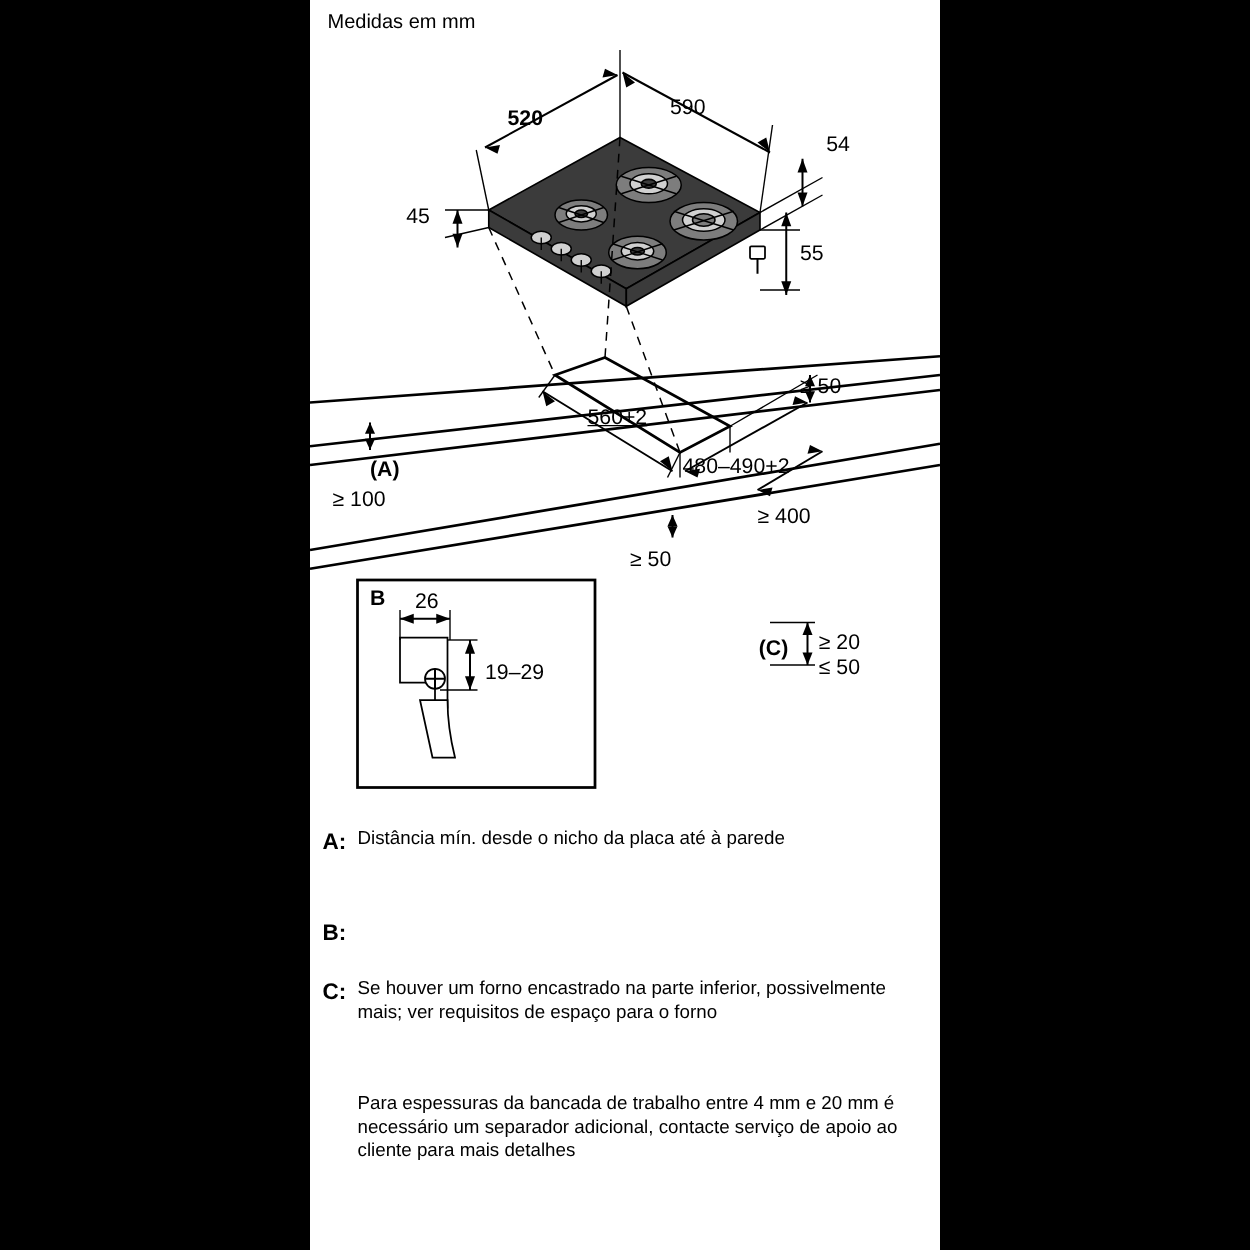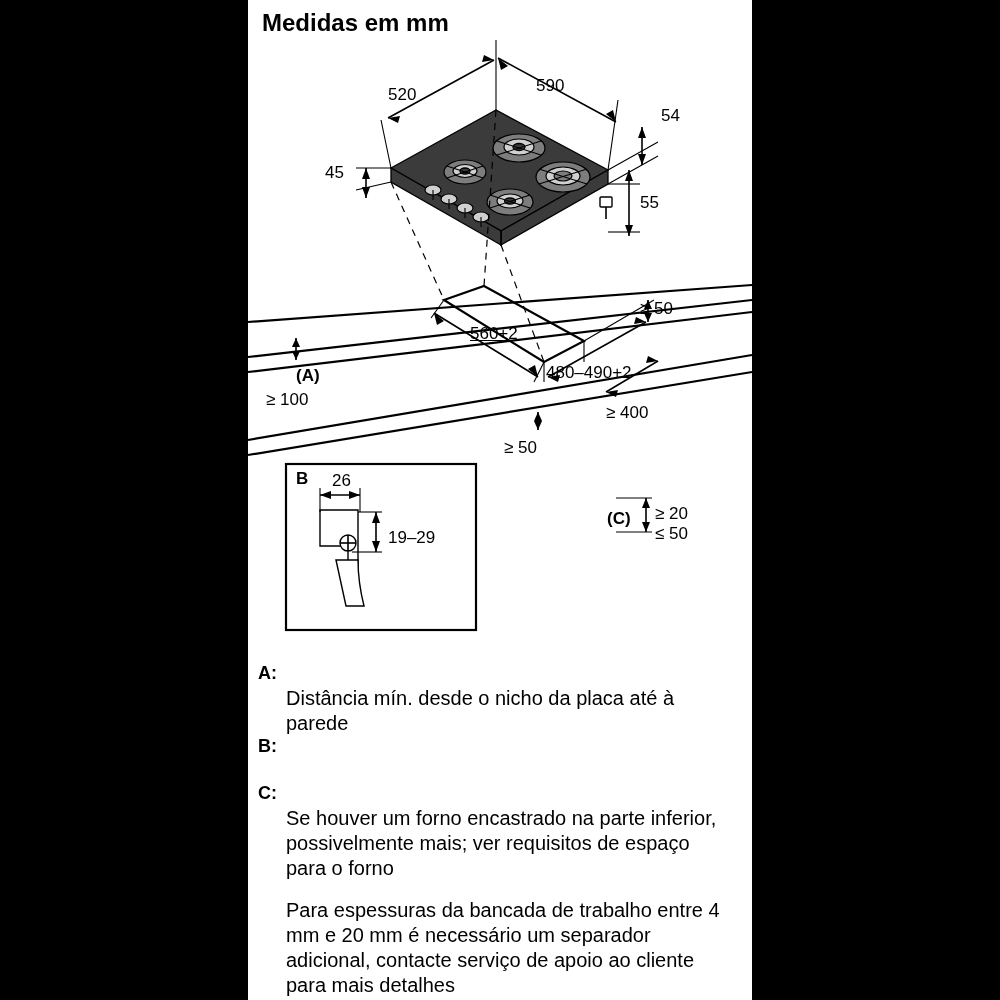--- a/index.html
+++ b/index.html
@@ -27,34 +27,32 @@
     height: 1000px;
     background: #ffffff;
   }
   .txt {
     position: absolute;
     color: #000000;
     white-space: pre;
     line-height: 1.25;
   }
   .title {
-    font-size: 24px;
-    font-weight: bold;
+    font-size: 16px;
   }
   .dim {
     font-size: 17px;
   }
   .dim-b {
     font-size: 17px;
     font-weight: bold;
   }
   .legend {
-    font-size: 20px;
+    font-size: 15px;
     white-space: pre-wrap;
-    margin-top: 24px;
   }
   .legend-key {
     font-size: 18px;
     font-weight: bold;
   }
   svg.layer {
     position: absolute;
     left: 0;
     top: 0;
     width: 504px;
@@ -279,21 +277,21 @@
         <line class="ln-thin" x1="112" y1="488" x2="112" y2="512"></line>
 
         <line class="ln" x1="128" y1="512" x2="128" y2="552"></line>
         <path class="fill-black" d="M128 512 l-4 11 l8 0 z"></path>
         <path class="fill-black" d="M128 552 l-4 -11 l8 0 z"></path>
         <line class="ln-thin" x1="110" y1="512" x2="134" y2="512"></line>
         <line class="ln-thin" x1="104" y1="552" x2="134" y2="552"></line>
       </g>
     </svg>
 
-    <div class="txt dim" style="left:140px; top:84px;">520</div>
+    <div class="txt dim" style="left:158px; top:84px;font-weight:bold;">520</div>
     <div class="txt dim" style="left:288px; top:75px;">590</div>
     <div class="txt dim" style="left:413px; top:105px;">54</div>
     <div class="txt dim" style="left:77px; top:162px;">45</div>
     <div class="txt dim" style="left:392px; top:192px;">55</div>
 
     <div class="txt dim" style="left:222px; top:323px;text-decoration:underline;">560+2</div>
     <div class="txt dim" style="left:298px; top:362px;">480–490+2</div>
     <div class="txt dim" style="left:392px; top:298px;">≥ 50</div>
     <div class="txt dim" style="left:358px; top:402px;">≥ 400</div>
     <div class="txt dim" style="left:256px; top:437px;">≥ 50</div>

